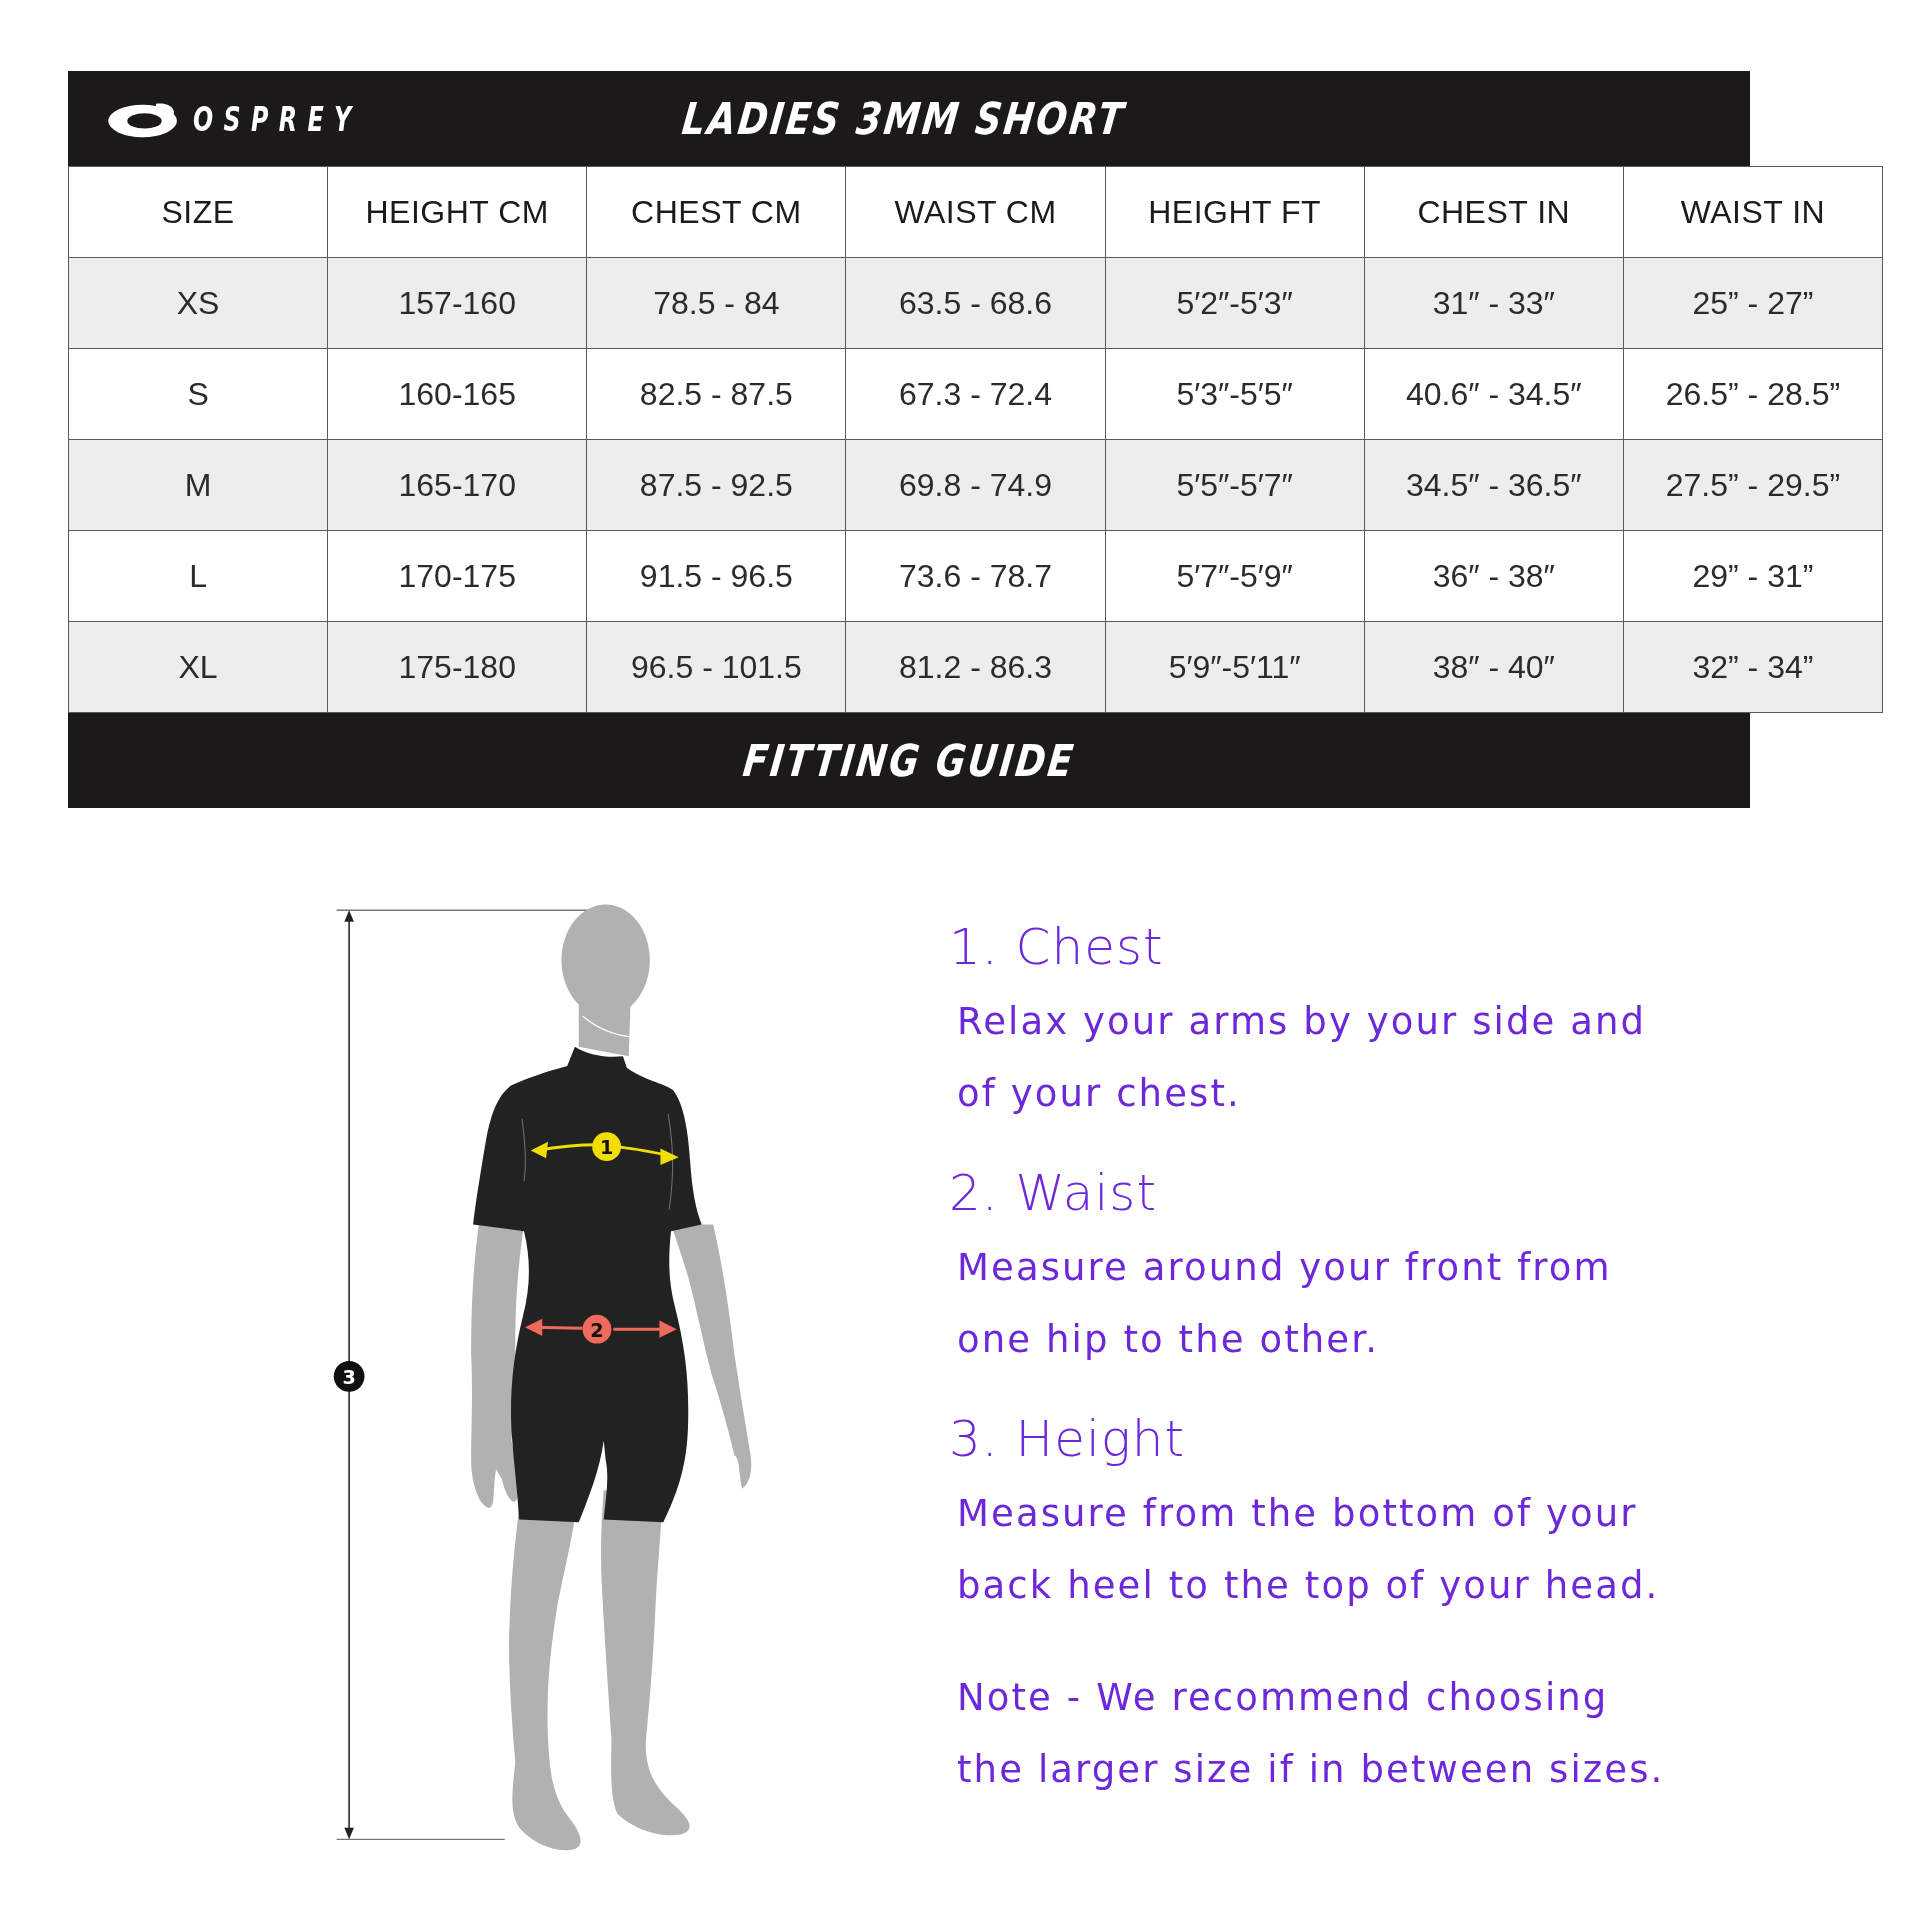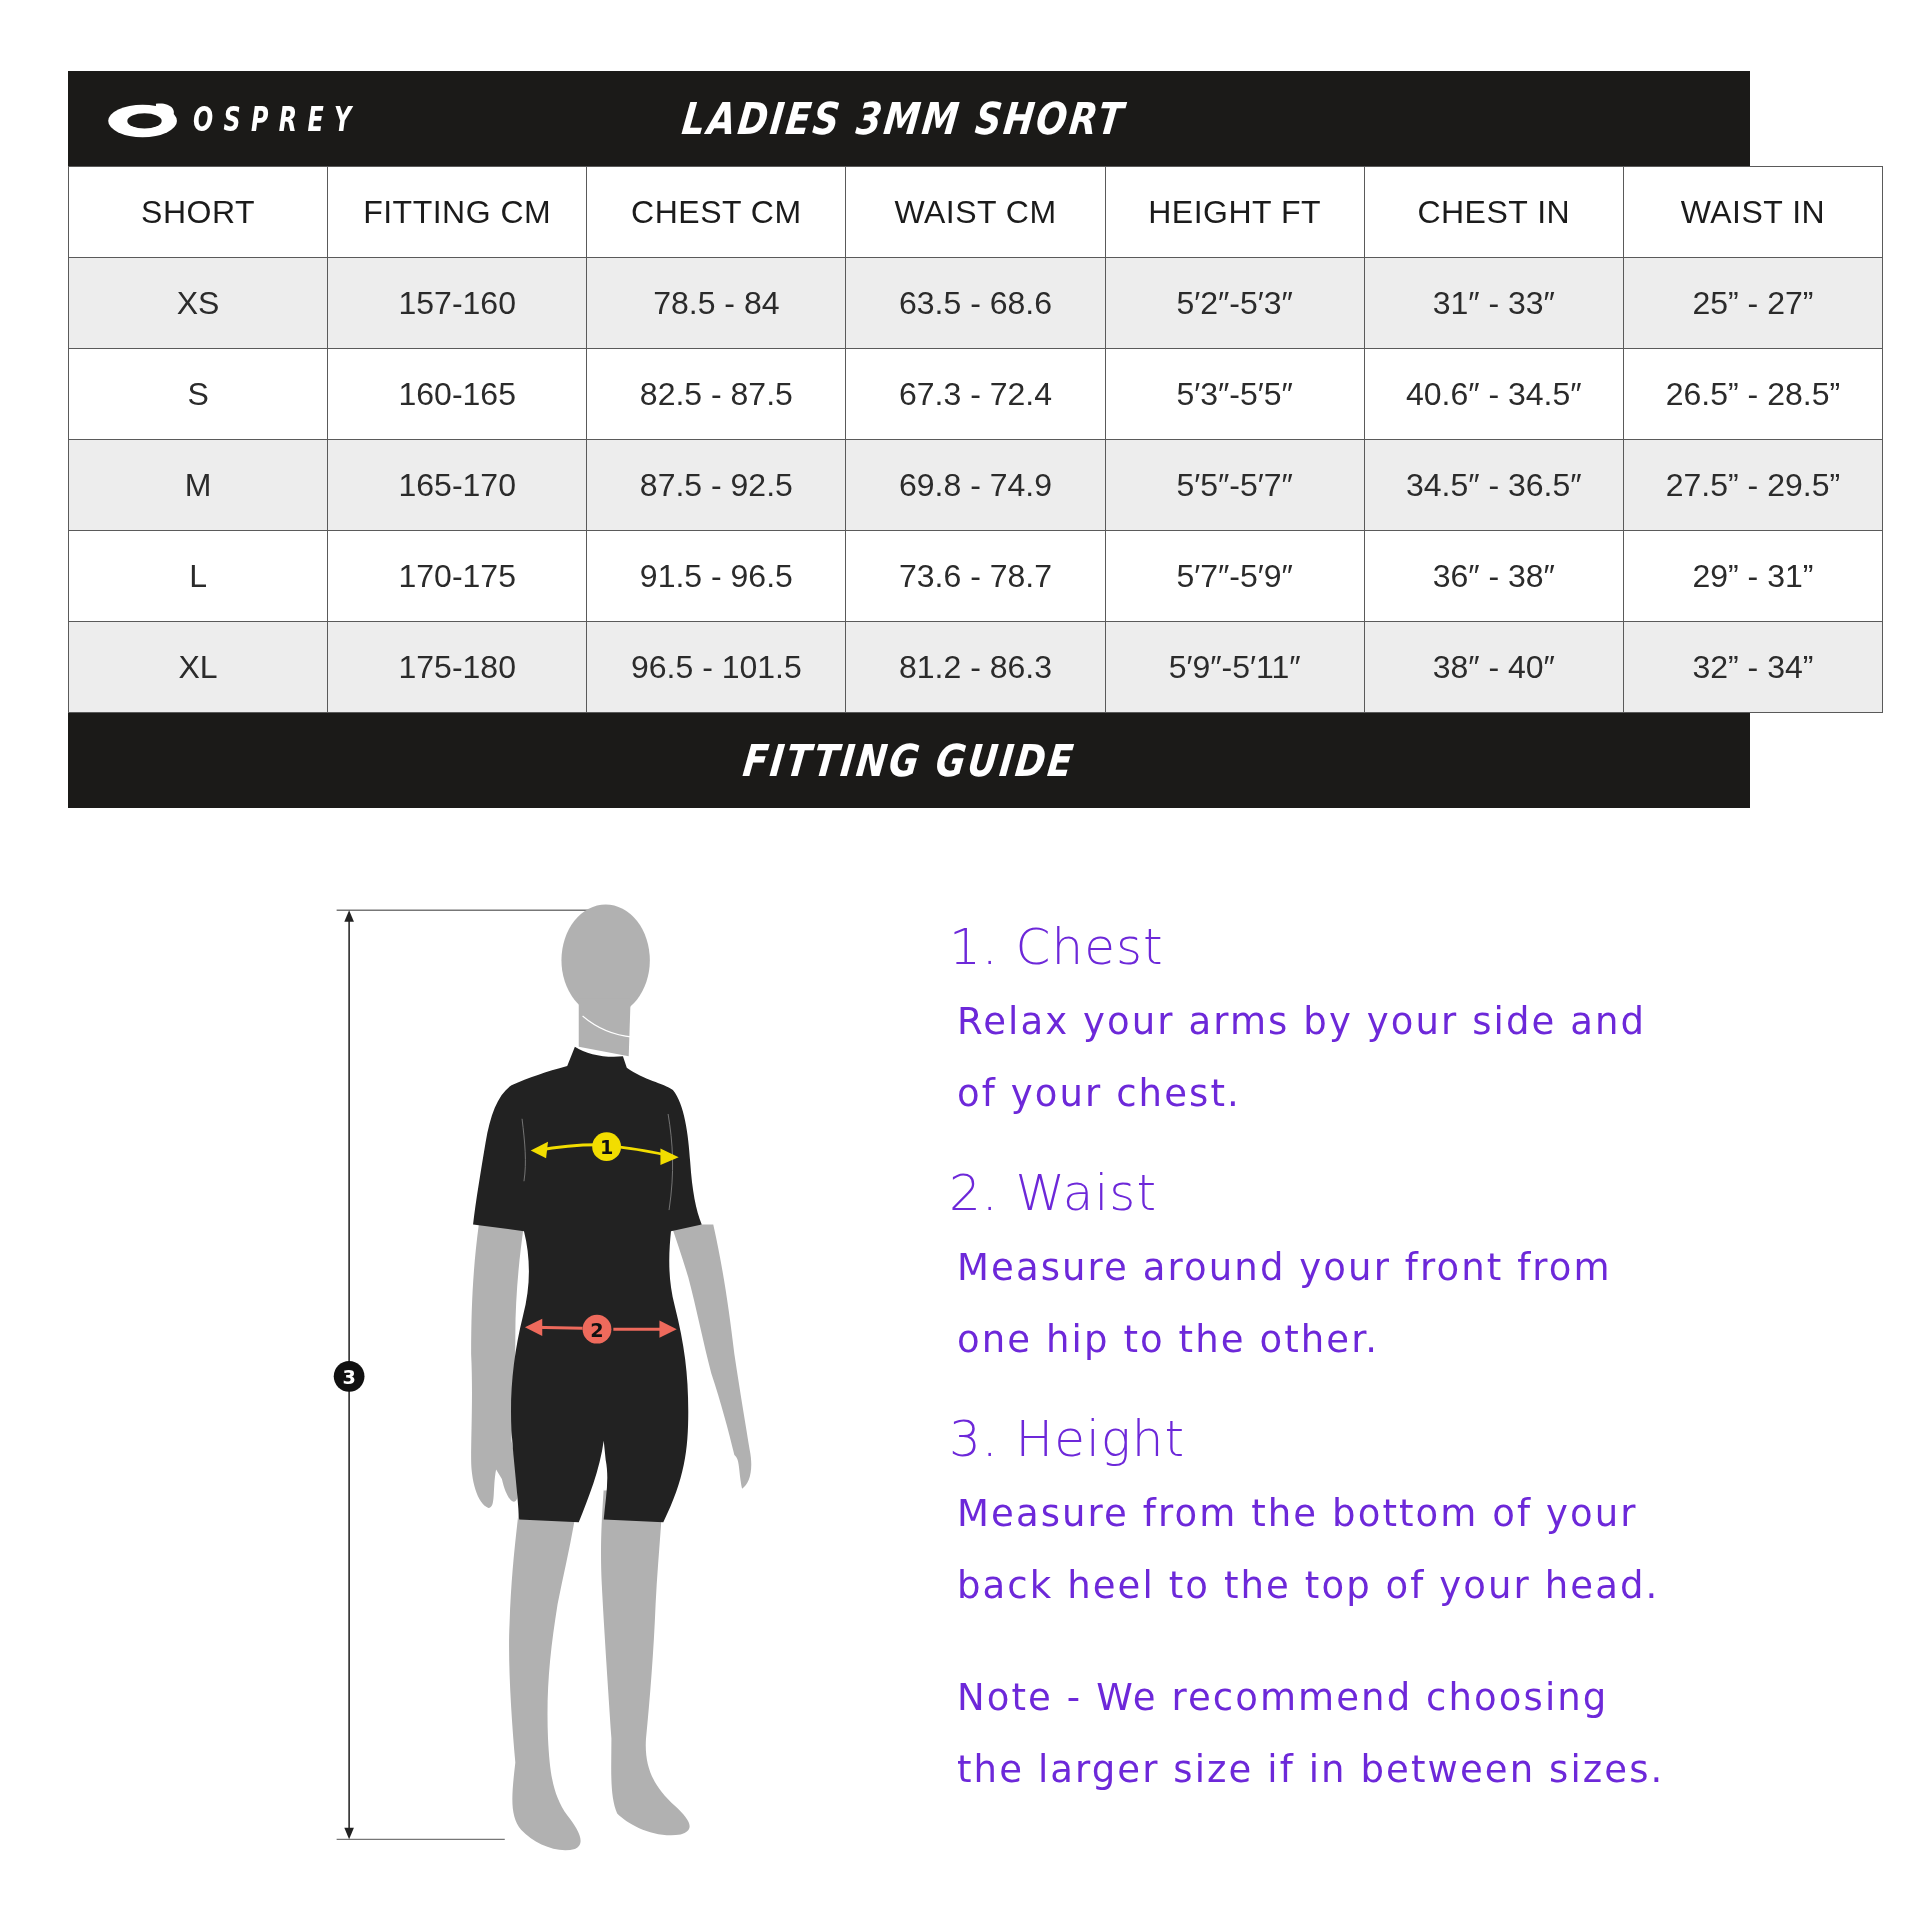--- a/index.html
+++ b/index.html
@@ -41,22 +41,22 @@
         <path d="M52 6 C66 4 76 12 68 22 C66 14 60 10 52 12 Z" fill="#fff"></path>
       </svg>
       <span class="logo-text">OSPREY</span>
     </div>
     <div class="title"><span>LADIES 3MM SHORT</span></div>
   </div>
 
   <table>
     <thead>
       <tr>
-        <th>SHORT</th>
-        <th>FITTING CM</th>
+        <th>SIZE</th>
+        <th>HEIGHT CM</th>
         <th>CHEST CM</th>
         <th>WAIST CM</th>
         <th>HEIGHT FT</th>
         <th>CHEST IN</th>
         <th>WAIST IN</th>
       </tr>
     </thead>
     <tbody>
       <tr class="alt">
         <td>XS</td>

